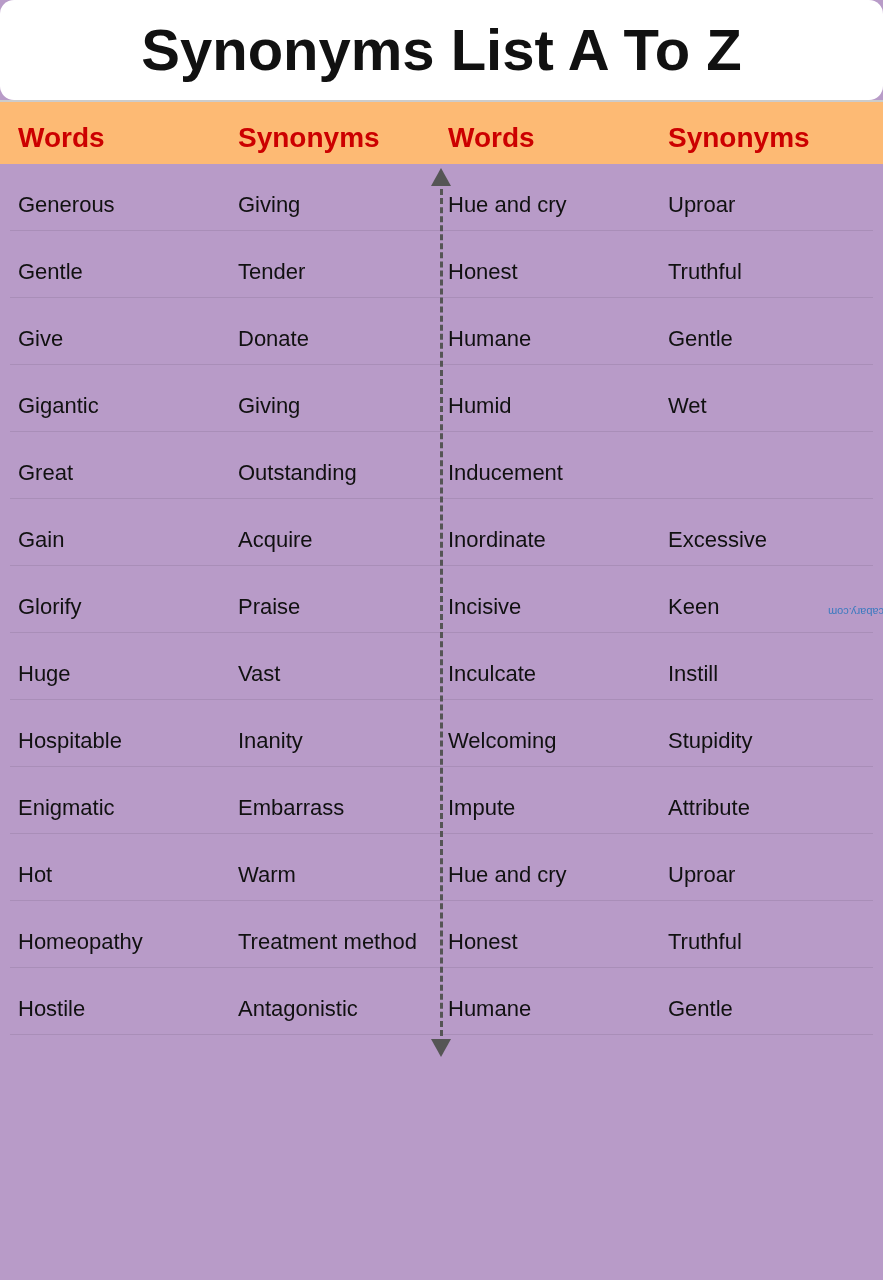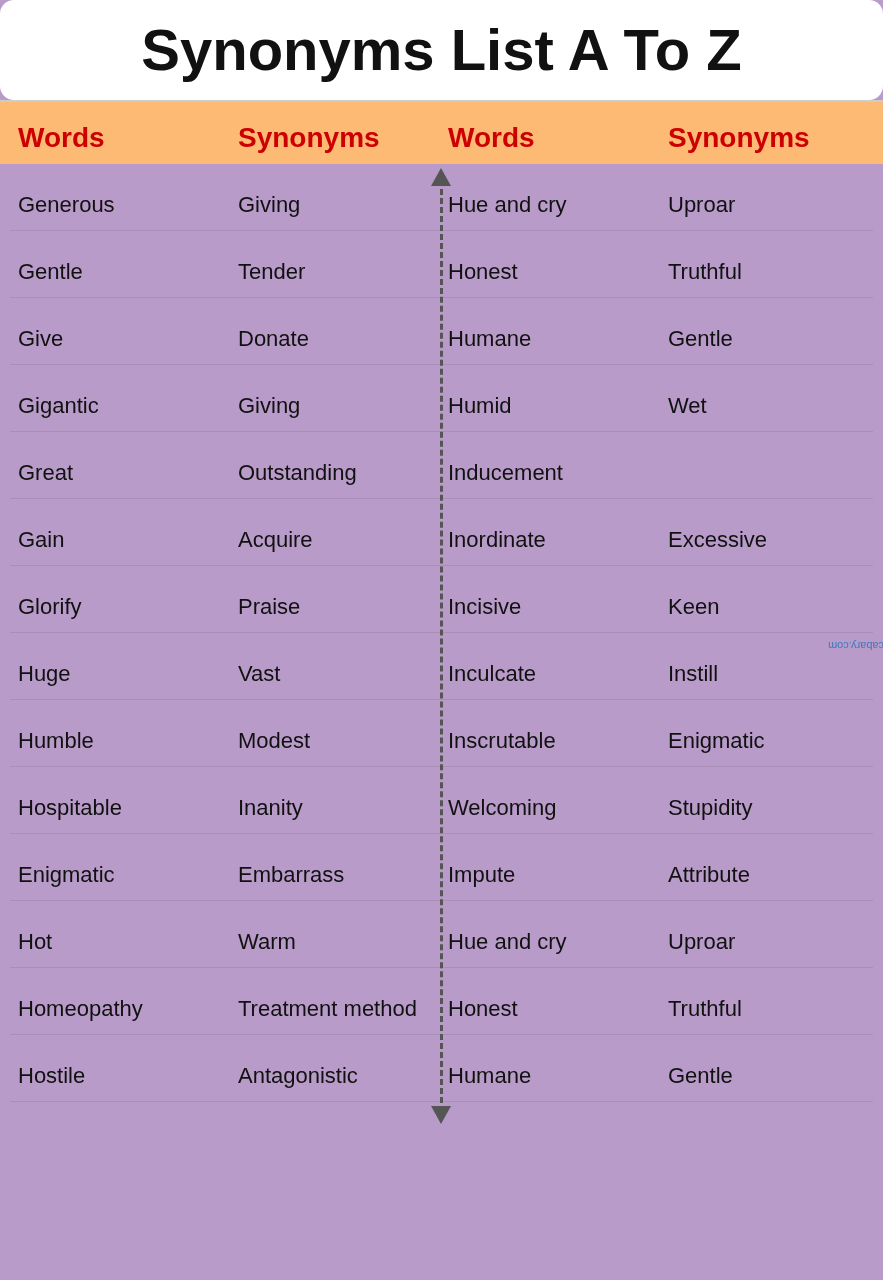--- a/index.html
+++ b/index.html
@@ -171,26 +171,20 @@
         <div class="cell">Incisive</div>
         <div class="cell">Keen</div>
       </div>
       <div class="data-row">
         <div class="cell">Huge</div>
         <div class="cell">Vast</div>
         <div class="cell">Inculcate</div>
         <div class="cell">Instill</div>
       </div>
       <div class="data-row">
-        <div class="cell">Humble</div>
-        <div class="cell">Modest</div>
-        <div class="cell">Inscrutable</div>
-        <div class="cell">Enigmatic</div>
-      </div>
-      <div class="data-row">
         <div class="cell">Hospitable</div>
         <div class="cell">Inanity</div>
         <div class="cell">Welcoming</div>
         <div class="cell">Stupidity</div>
       </div>
       <div class="data-row">
         <div class="cell">Enigmatic</div>
         <div class="cell">Embarrass</div>
         <div class="cell">Impute</div>
         <div class="cell">Attribute</div>

